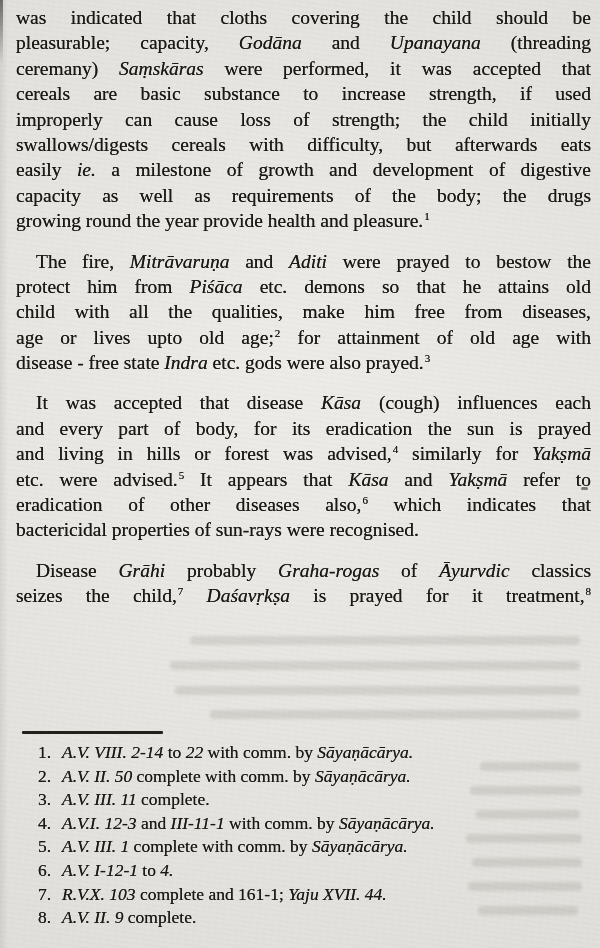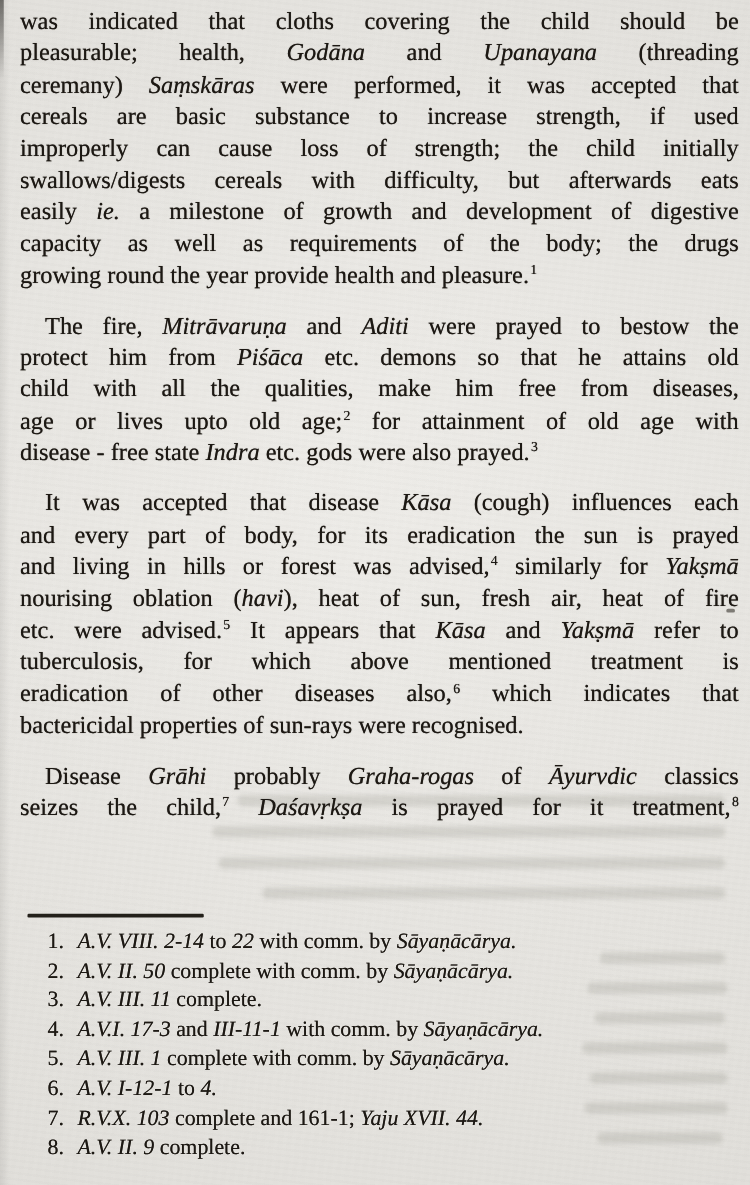--- a/index.html
+++ b/index.html
@@ -88,43 +88,41 @@
     <div class="artifact bleed" style="left:476px;top:810px;width:104px"></div>
     <div class="artifact bleed" style="left:466px;top:834px;width:116px"></div>
     <div class="artifact bleed" style="left:472px;top:858px;width:110px"></div>
     <div class="artifact bleed" style="left:468px;top:882px;width:114px"></div>
     <div class="artifact bleed" style="left:478px;top:906px;width:100px"></div>
   </div>
 
   <main class="body-text" id="paras">
       <div class="para">
         <div class="line aj first"><span>was indicated that cloths covering the child should be</span></div>
-        <div class="line aj"><span>pleasurable; health, </span><span class="it">Godāna</span><span> and </span><span class="it">Upanayana</span><span> (threading</span></div>
+        <div class="line aj"><span>pleasurable; capacity, </span><span class="it">Godāna</span><span> and </span><span class="it">Upanayana</span><span> (threading</span></div>
         <div class="line aj"><span>ceremany) </span><span class="it">Saṃskāras</span><span> were performed, it was accepted that</span></div>
         <div class="line aj"><span>cereals are basic substance to increase strength, if used</span></div>
         <div class="line aj"><span>improperly can cause loss of strength; the child initially</span></div>
         <div class="line aj"><span>swallows/digests cereals with difficulty, but afterwards eats</span></div>
         <div class="line aj"><span>easily </span><span class="it">ie.</span><span> a milestone of growth and development of digestive</span></div>
         <div class="line aj"><span>capacity as well as requirements of the body; the drugs</span></div>
         <div class="line al"><span>growing round the year provide health and pleasure.</span><span class="sup">1</span></div>
       </div>
       <div class="para ind">
         <div class="line aj first"><span>The fire, </span><span class="it">Mitrāvaruṇa</span><span> and </span><span class="it">Aditi</span><span> were prayed to bestow the</span></div>
         <div class="line aj"><span>protect him from </span><span class="it">Piśāca</span><span> etc. demons so that he attains old</span></div>
         <div class="line aj"><span>child with all the qualities, make him free from diseases,</span></div>
         <div class="line aj"><span>age or lives upto old age;</span><span class="sup">2</span><span> for attainment of old age with</span></div>
         <div class="line al"><span>disease - free state </span><span class="it">Indra</span><span> etc. gods were also prayed.</span><span class="sup">3</span></div>
       </div>
       <div class="para ind">
         <div class="line aj first"><span>It was accepted that disease </span><span class="it">Kāsa</span><span> (cough) influences each</span></div>
         <div class="line aj"><span>and every part of body, for its eradication the sun is prayed</span></div>
         <div class="line aj"><span>and living in hills or forest was advised,</span><span class="sup">4</span><span> similarly for </span><span class="it">Yakṣmā</span></div>
-        <div class="line aj"><span>nourising oblation (</span><span class="it">havi</span><span>), heat of sun, fresh air, heat of fire</span></div>
         <div class="line aj"><span>etc. were advised.</span><span class="sup">5</span><span> It appears that </span><span class="it">Kāsa</span><span> and </span><span class="it">Yakṣmā</span><span> refer to</span></div>
-        <div class="line aj"><span>tuberculosis, for which above mentioned treatment is</span></div>
         <div class="line aj"><span>eradication of other diseases also,</span><span class="sup">6</span><span> which indicates that</span></div>
         <div class="line al"><span>bactericidal properties of sun-rays were recognised.</span></div>
       </div>
       <div class="para ind">
         <div class="line aj first"><span>Disease </span><span class="it">Grāhi</span><span> probably </span><span class="it">Graha-rogas</span><span> of </span><span class="it">Āyurvdic</span><span> classics</span></div>
         <div class="line aj"><span>seizes the child,</span><span class="sup">7</span><span> </span><span class="it">Daśavṛkṣa</span><span> is prayed for it treatment,</span><span class="sup">8</span></div>
       </div>
     </main>
 
   <div class="fn-sep"></div>
@@ -137,21 +135,21 @@
       <div class="fn">
         <span class="fn-num">2.</span>
         <span class="fn-text"><span class="it">A.V. II. 50</span><span> complete with comm. by </span><span class="it">Sāyaṇācārya.</span></span>
       </div>
       <div class="fn">
         <span class="fn-num">3.</span>
         <span class="fn-text"><span class="it">A.V. III. 11</span><span> complete.</span></span>
       </div>
       <div class="fn">
         <span class="fn-num">4.</span>
-        <span class="fn-text"><span class="it">A.V.I. 17-3</span><span> and </span><span class="it">III-11-1</span><span> with comm. by </span><span class="it">Sāyaṇācārya.</span></span>
+        <span class="fn-text"><span class="it">A.V.I. 12-3</span><span> and </span><span class="it">III-11-1</span><span> with comm. by </span><span class="it">Sāyaṇācārya.</span></span>
       </div>
       <div class="fn">
         <span class="fn-num">5.</span>
         <span class="fn-text"><span class="it">A.V. III. 1</span><span> complete with comm. by </span><span class="it">Sāyaṇācārya.</span></span>
       </div>
       <div class="fn">
         <span class="fn-num">6.</span>
         <span class="fn-text"><span class="it">A.V. I-12-1</span><span> to </span><span class="it">4.</span></span>
       </div>
       <div class="fn">

